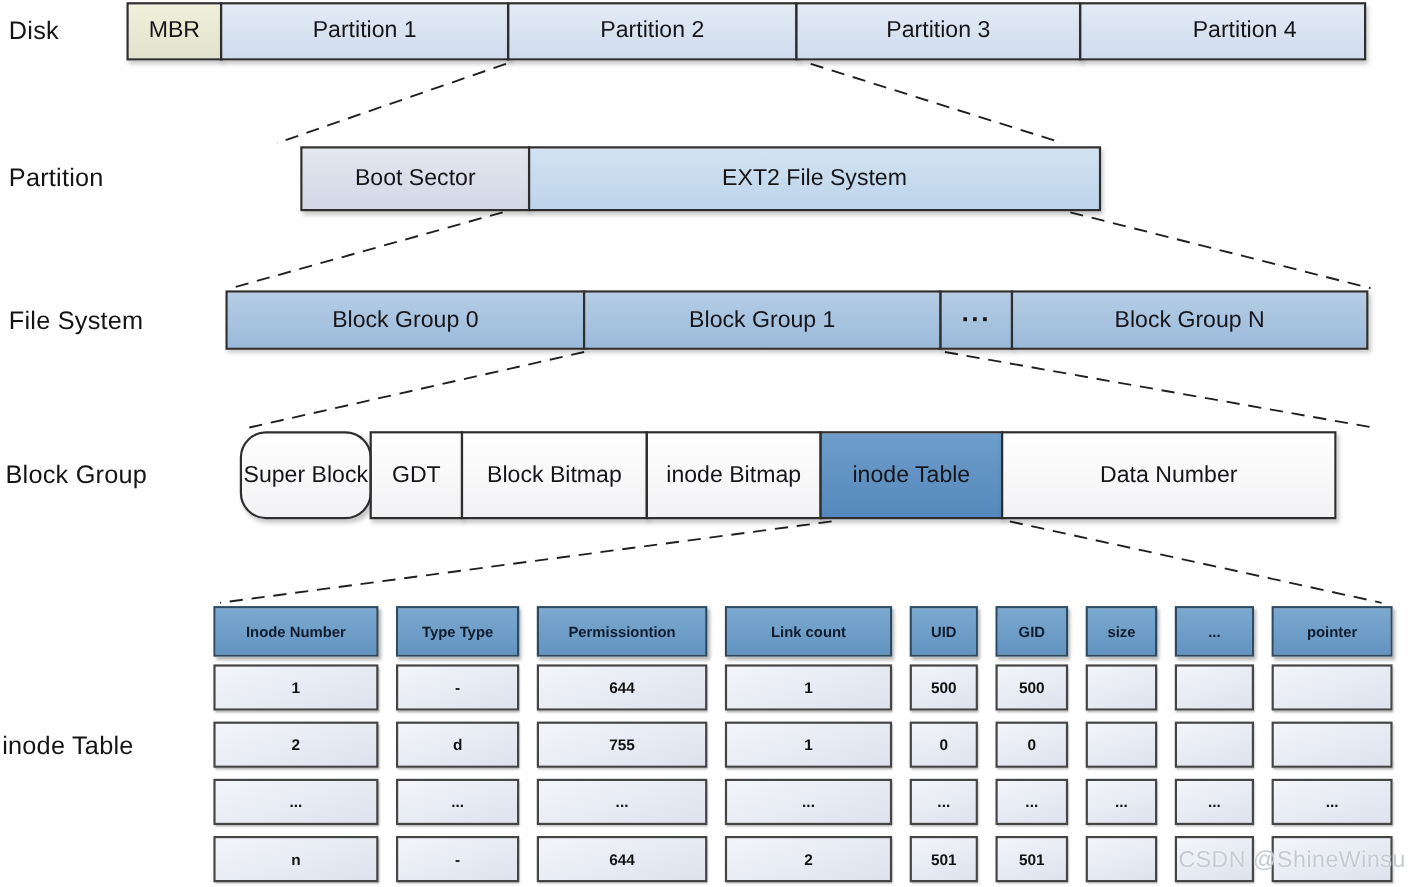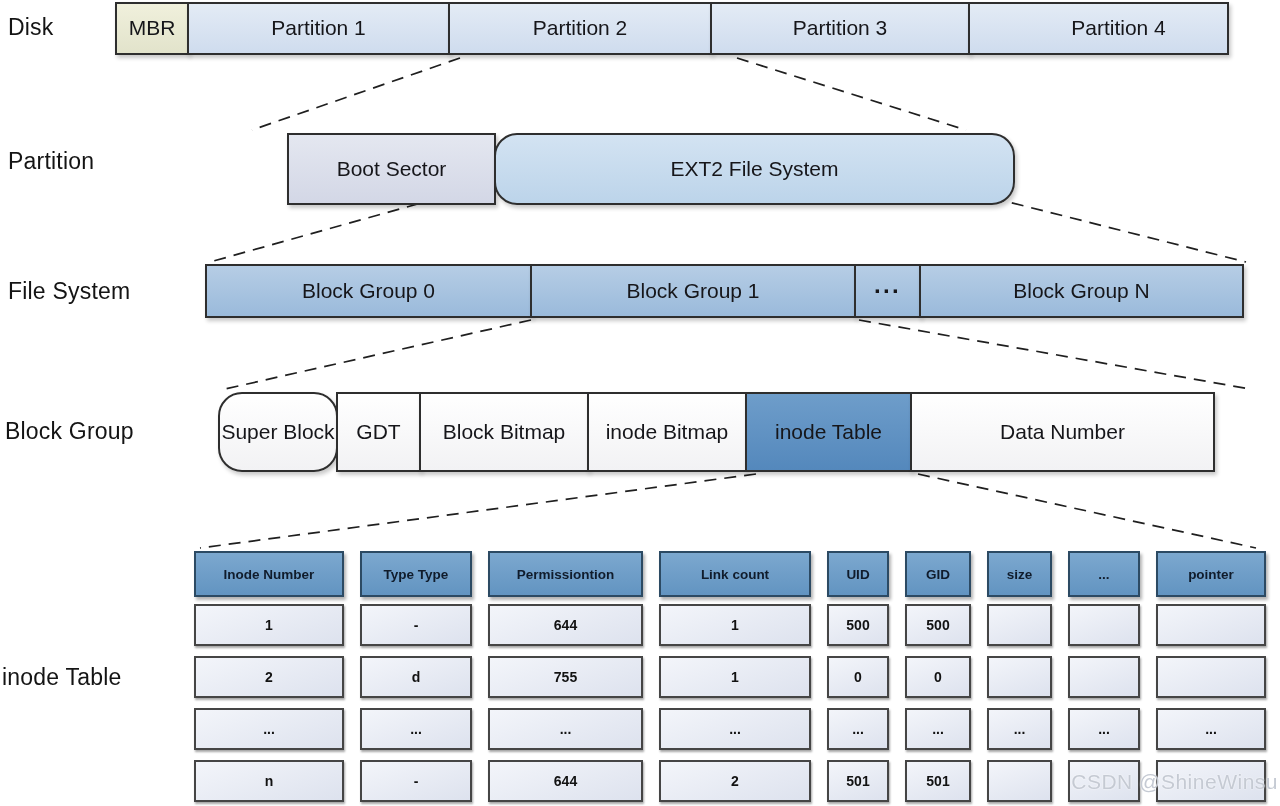--- a/index.html
+++ b/index.html
@@ -60,31 +60,31 @@
       <line x1="973" y1="193" x2="1246" y2="262"></line>
       <line x1="531" y1="320" x2="225" y2="389"></line>
       <line x1="859" y1="320" x2="1250" y2="389"></line>
       <line x1="756" y1="474" x2="200" y2="548"></line>
       <line x1="918" y1="474" x2="1256" y2="548"></line>
     </g>
   </svg>
 
   <div class="lbl" style="left:8px;top:14px;">Disk</div>
   <div class="rowboxes" style="left:115px;top:2px;height:53px;">
-    <div class="box fill-mbr" style="width:74px;">MBR</div>
+    <div class="box fill-mbr" style="width:87px;">MBR</div>
     <div class="box fill-part" style="width:263px;">Partition 1</div>
     <div class="box fill-part" style="width:264px;">Partition 2</div>
     <div class="box fill-part" style="width:260px;">Partition 3</div>
     <div class="box fill-part" style="width:261px;padding-left:40px;">Partition 4</div>
   </div>
 
   <div class="lbl" style="left:8px;top:148px;">Partition</div>
-  <div class="rowboxes" style="left:246px;top:133px;height:72px;padding-left:41px;">
+  <div class="rowboxes" style="left:232px;top:133px;height:59px;padding-left:41px;">
     <div class="box fill-boot" style="width:209px;">Boot Sector</div>
-    <div class="box fill-ext2" style="width:521px;border-radius:23px;">EXT2 File System</div>
+    <div class="box fill-ext2" style="width:521px;">EXT2 File System</div>
   </div>
 
   <div class="lbl" style="left:8px;top:278px;">File System</div>
   <div class="rowboxes" style="left:205px;top:264px;height:54px;">
     <div class="box fill-bg" style="width:327px;">Block Group 0</div>
     <div class="box fill-bg" style="width:326px;">Block Group 1</div>
     <div class="box fill-bg dots" style="width:67px;">···</div>
     <div class="box fill-bg" style="width:325px;">Block Group N</div>
   </div>
 

